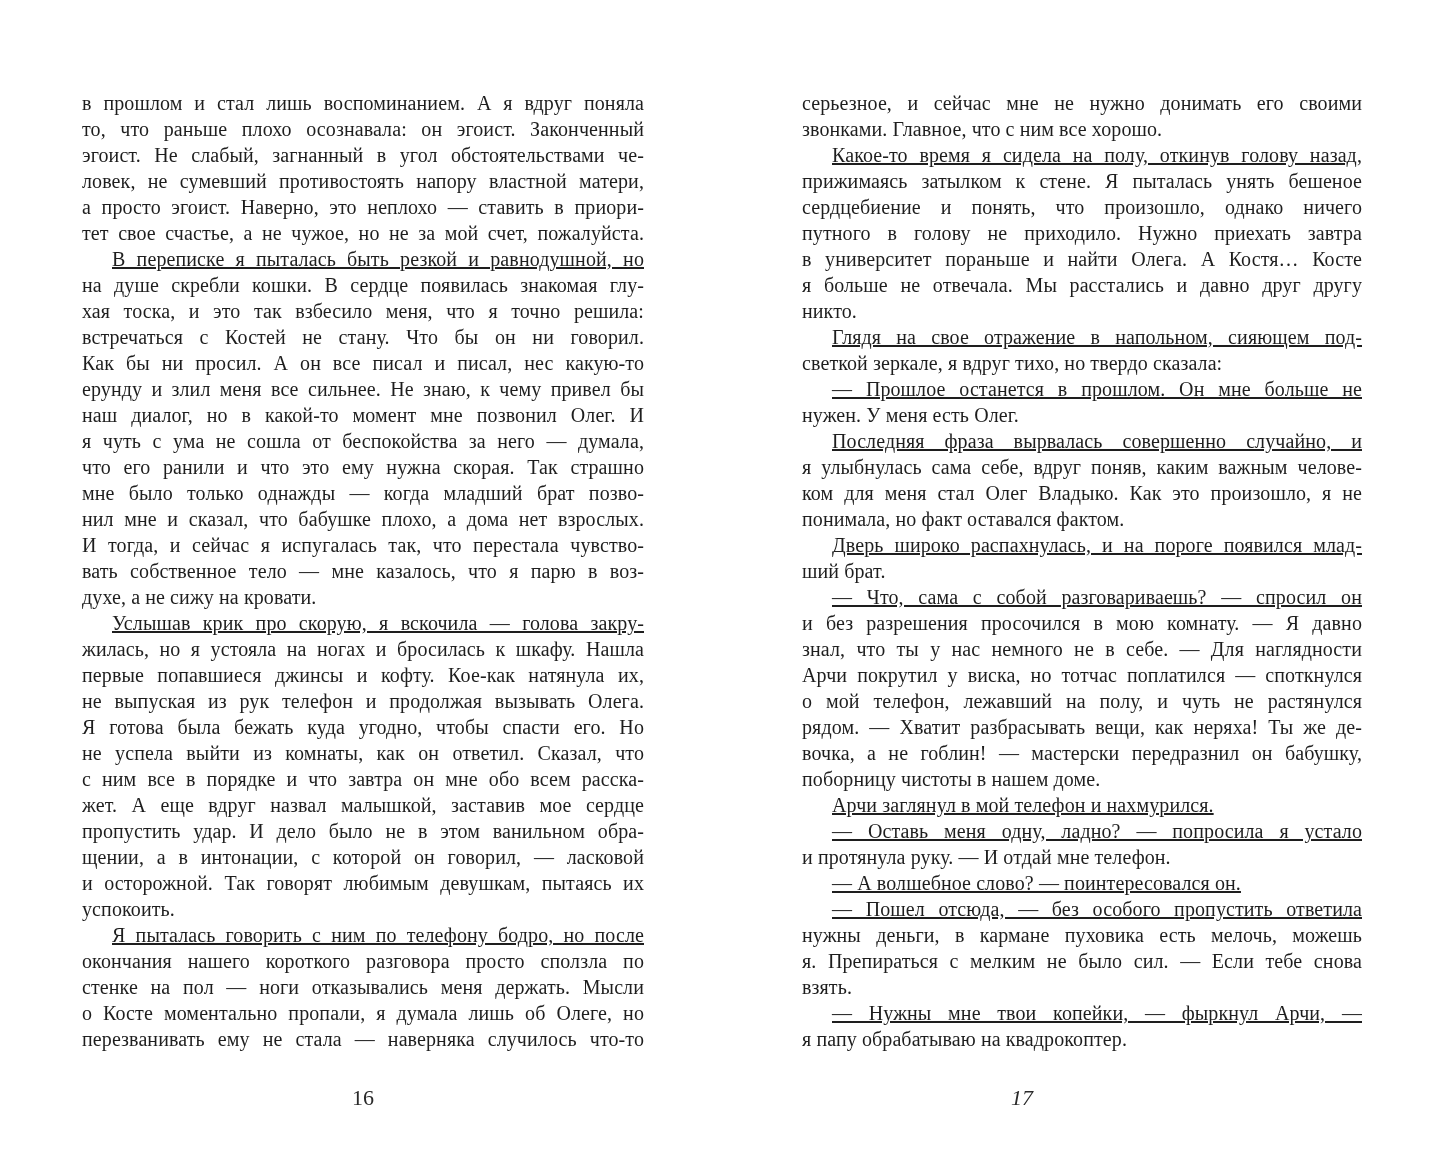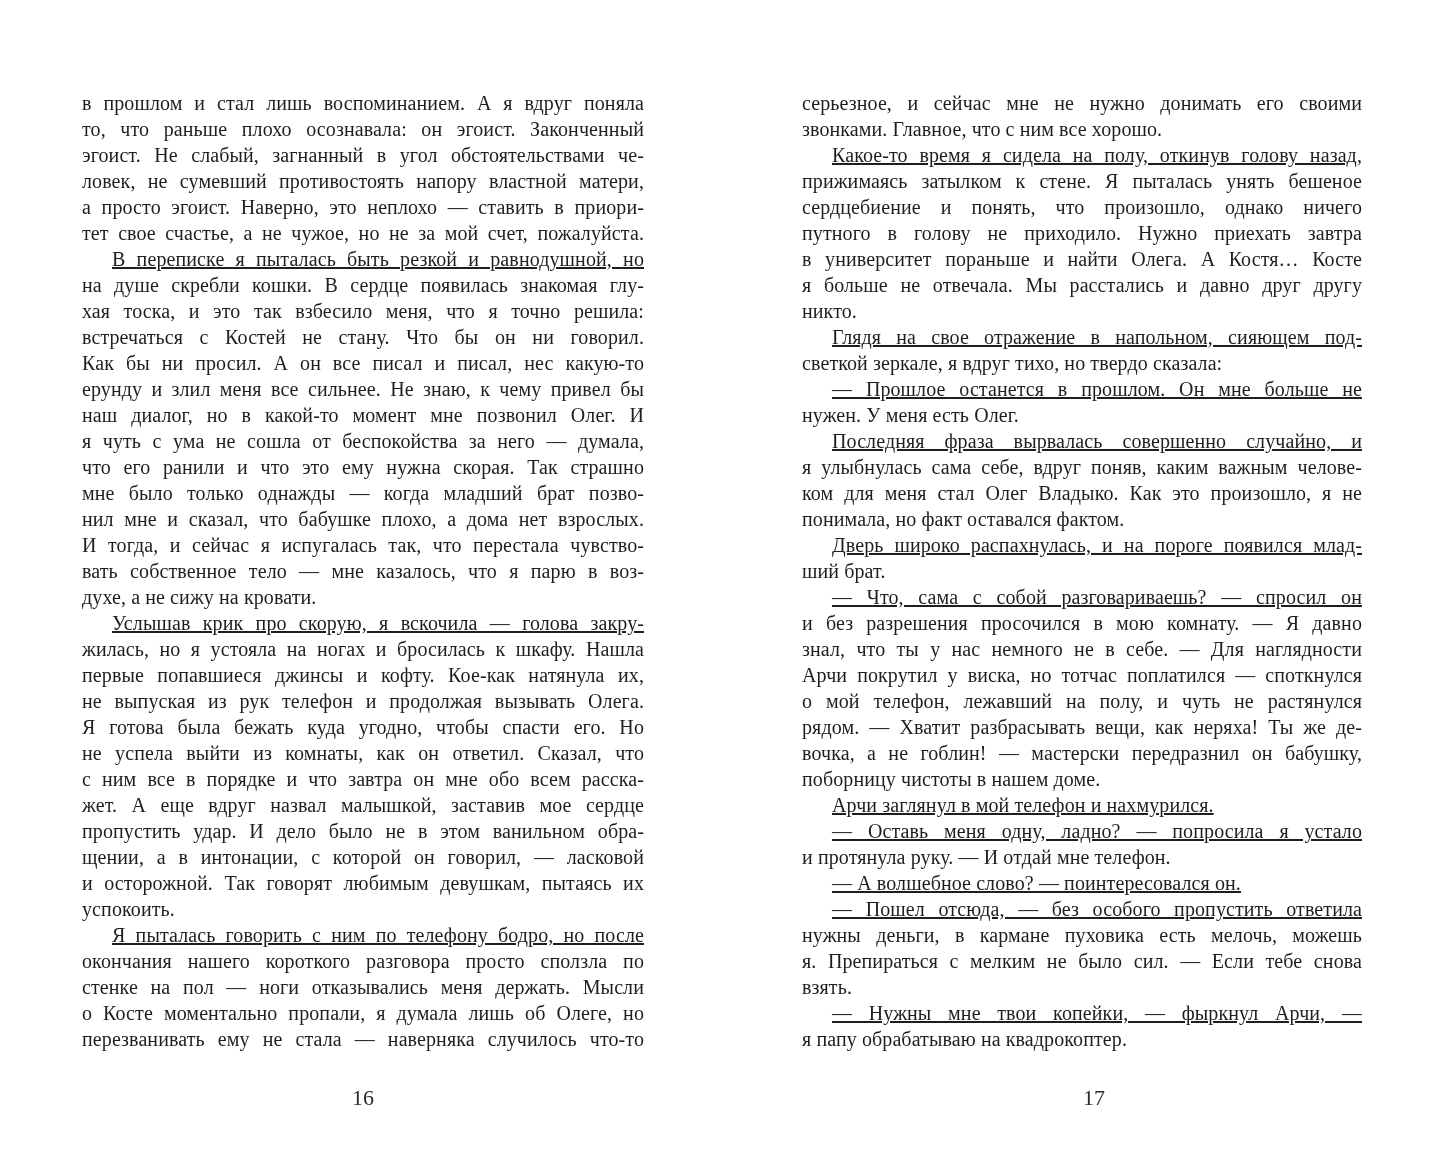--- a/index.html
+++ b/index.html
@@ -40,21 +40,21 @@
   .page-number {
     position: absolute;
     top: 1086px;
     width: 100px;
     text-align: center;
     font-size: 22px;
     line-height: 24px;
     color: #2a2a2a;
   }
   .page-number.left  { left: 313px; }
-  .page-number.right { left: 1044px; }
+  .page-number.right { left: 972px; font-style: italic; }
 </style>
 </head>
 <body>
 
 <div class="spread">
   <section>
     <div class="text-block left" id="text-block-0">
         <div class="line just">в прошлом и стал лишь воспоминанием. А я вдруг поняла</div>
         <div class="line just">то, что раньше плохо осознавала: он эгоист. Законченный</div>
         <div class="line just">эгоист. Не слабый, загнанный в угол обстоятельствами че-</div>

